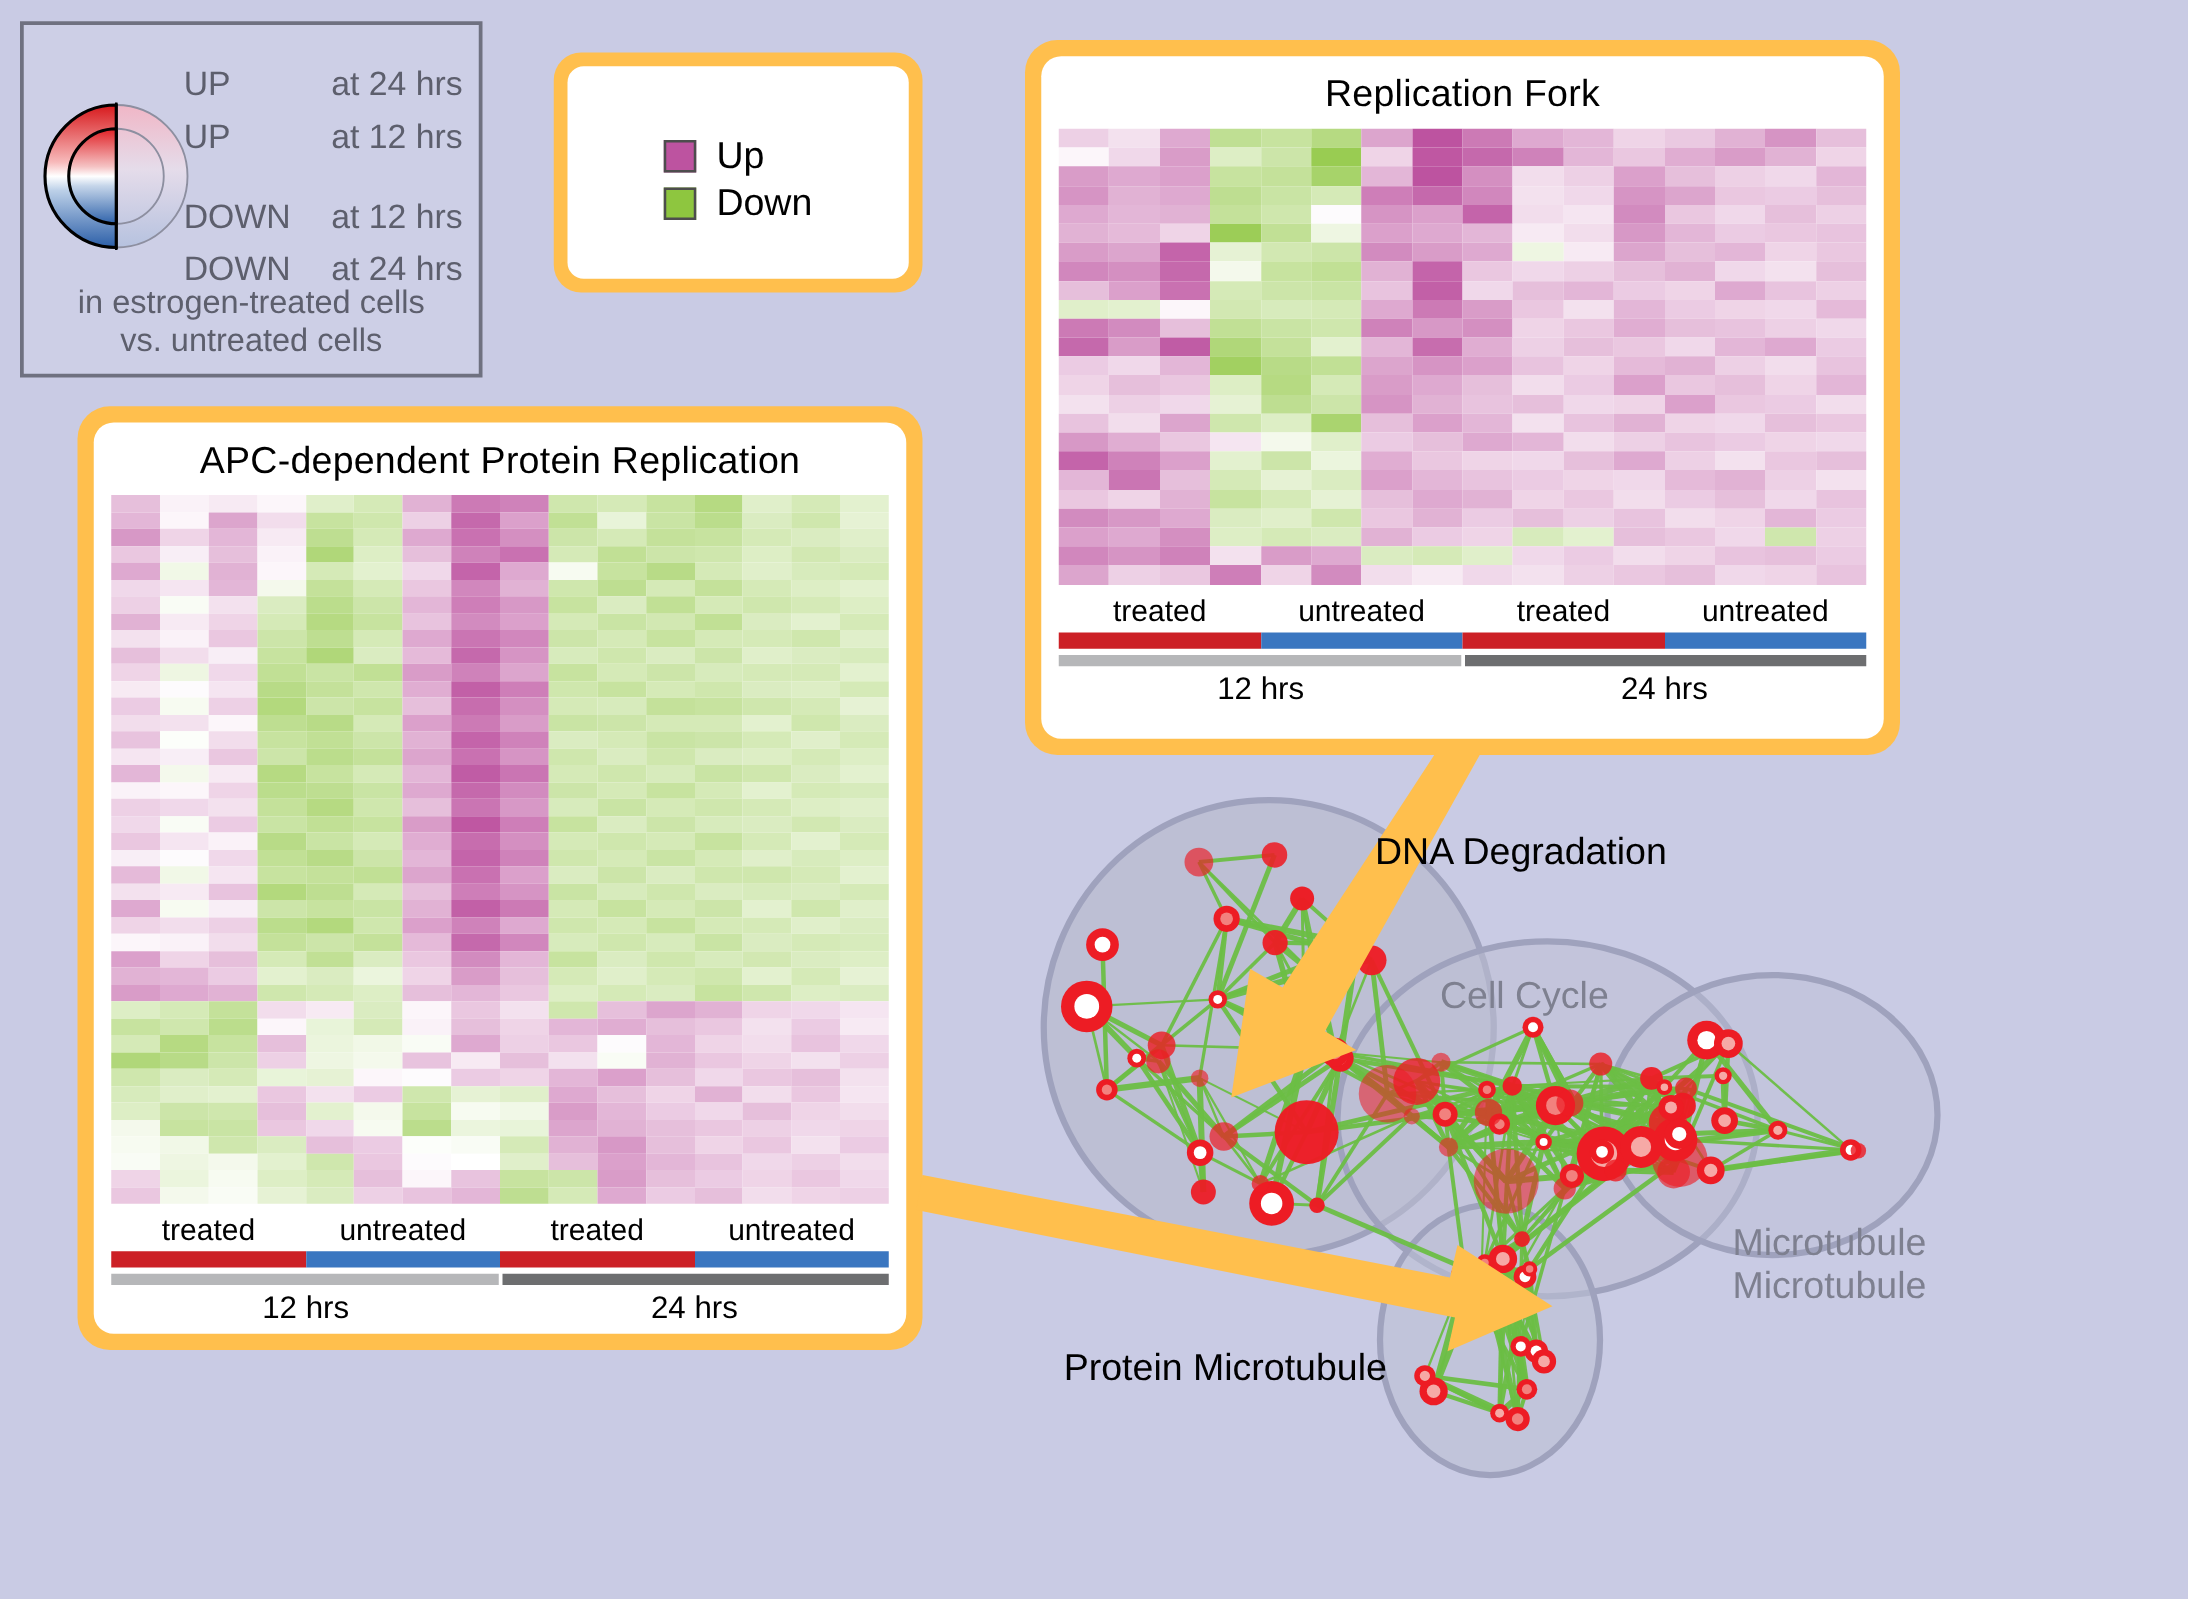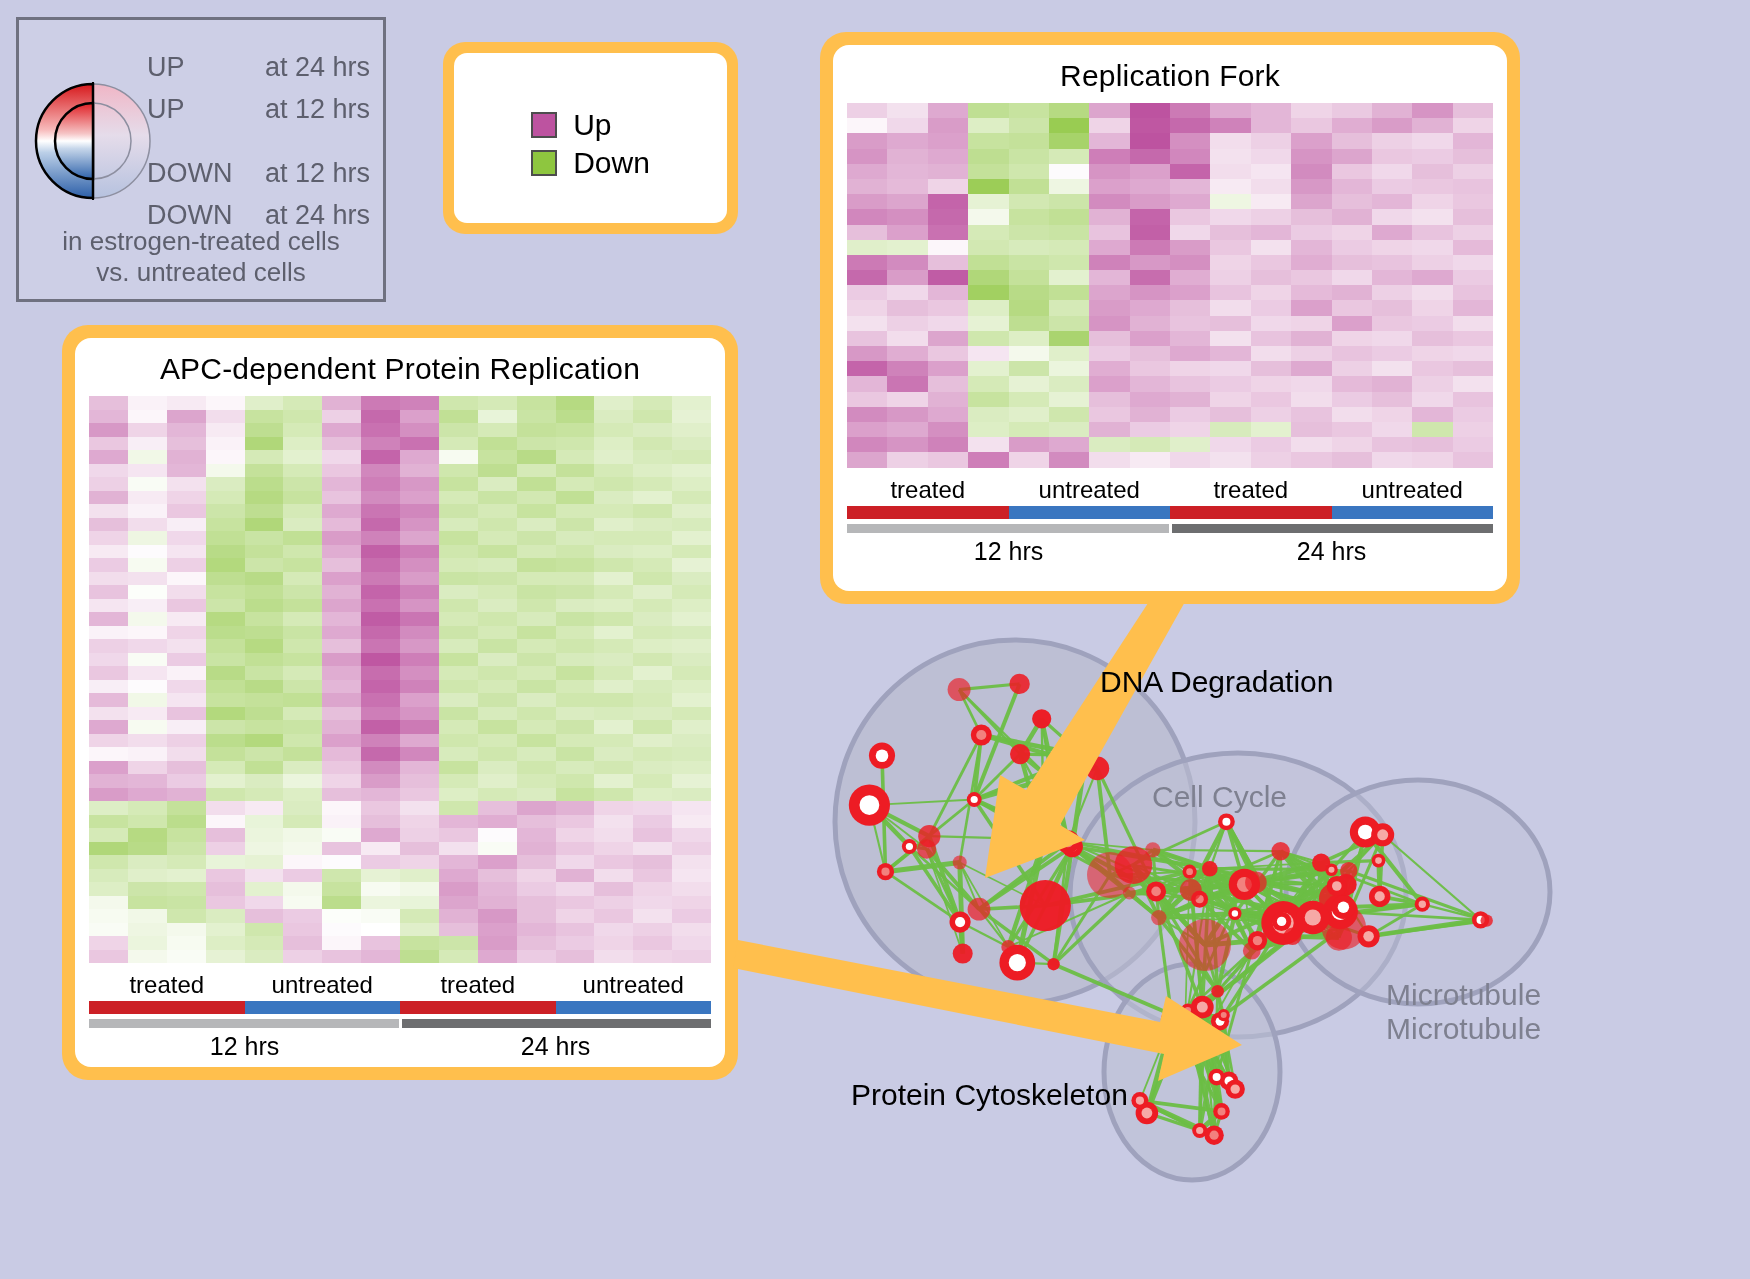--- a/index.html
+++ b/index.html
@@ -1760,15 +1760,15 @@
     </g>
     <g>
       <path d="M738,940 L1160,1022 L1166,996 L1242,1045 L1158,1081 L1164,1054 L733,968 Z" fill="#ffbf4d"></path>
     </g>
   </svg>
 
   <div class="net-label" style="left:1100px;top:665px;">DNA Degradation</div>
   <div class="net-label gray" style="left:1152px;top:780px;">Cell Cycle</div>
   <div class="net-label gray" style="left:1386px;top:978px;">Microtubule</div>
   <div class="net-label gray" style="left:1386px;top:1012px;">Microtubule</div>
-  <div class="net-label" style="left:851px;top:1078px;">Protein Cytoskeleton</div>
+  <div class="net-label" style="left:851px;top:1078px;">Protein Microtubule</div>
 
 </div>
 
 </body></html>

